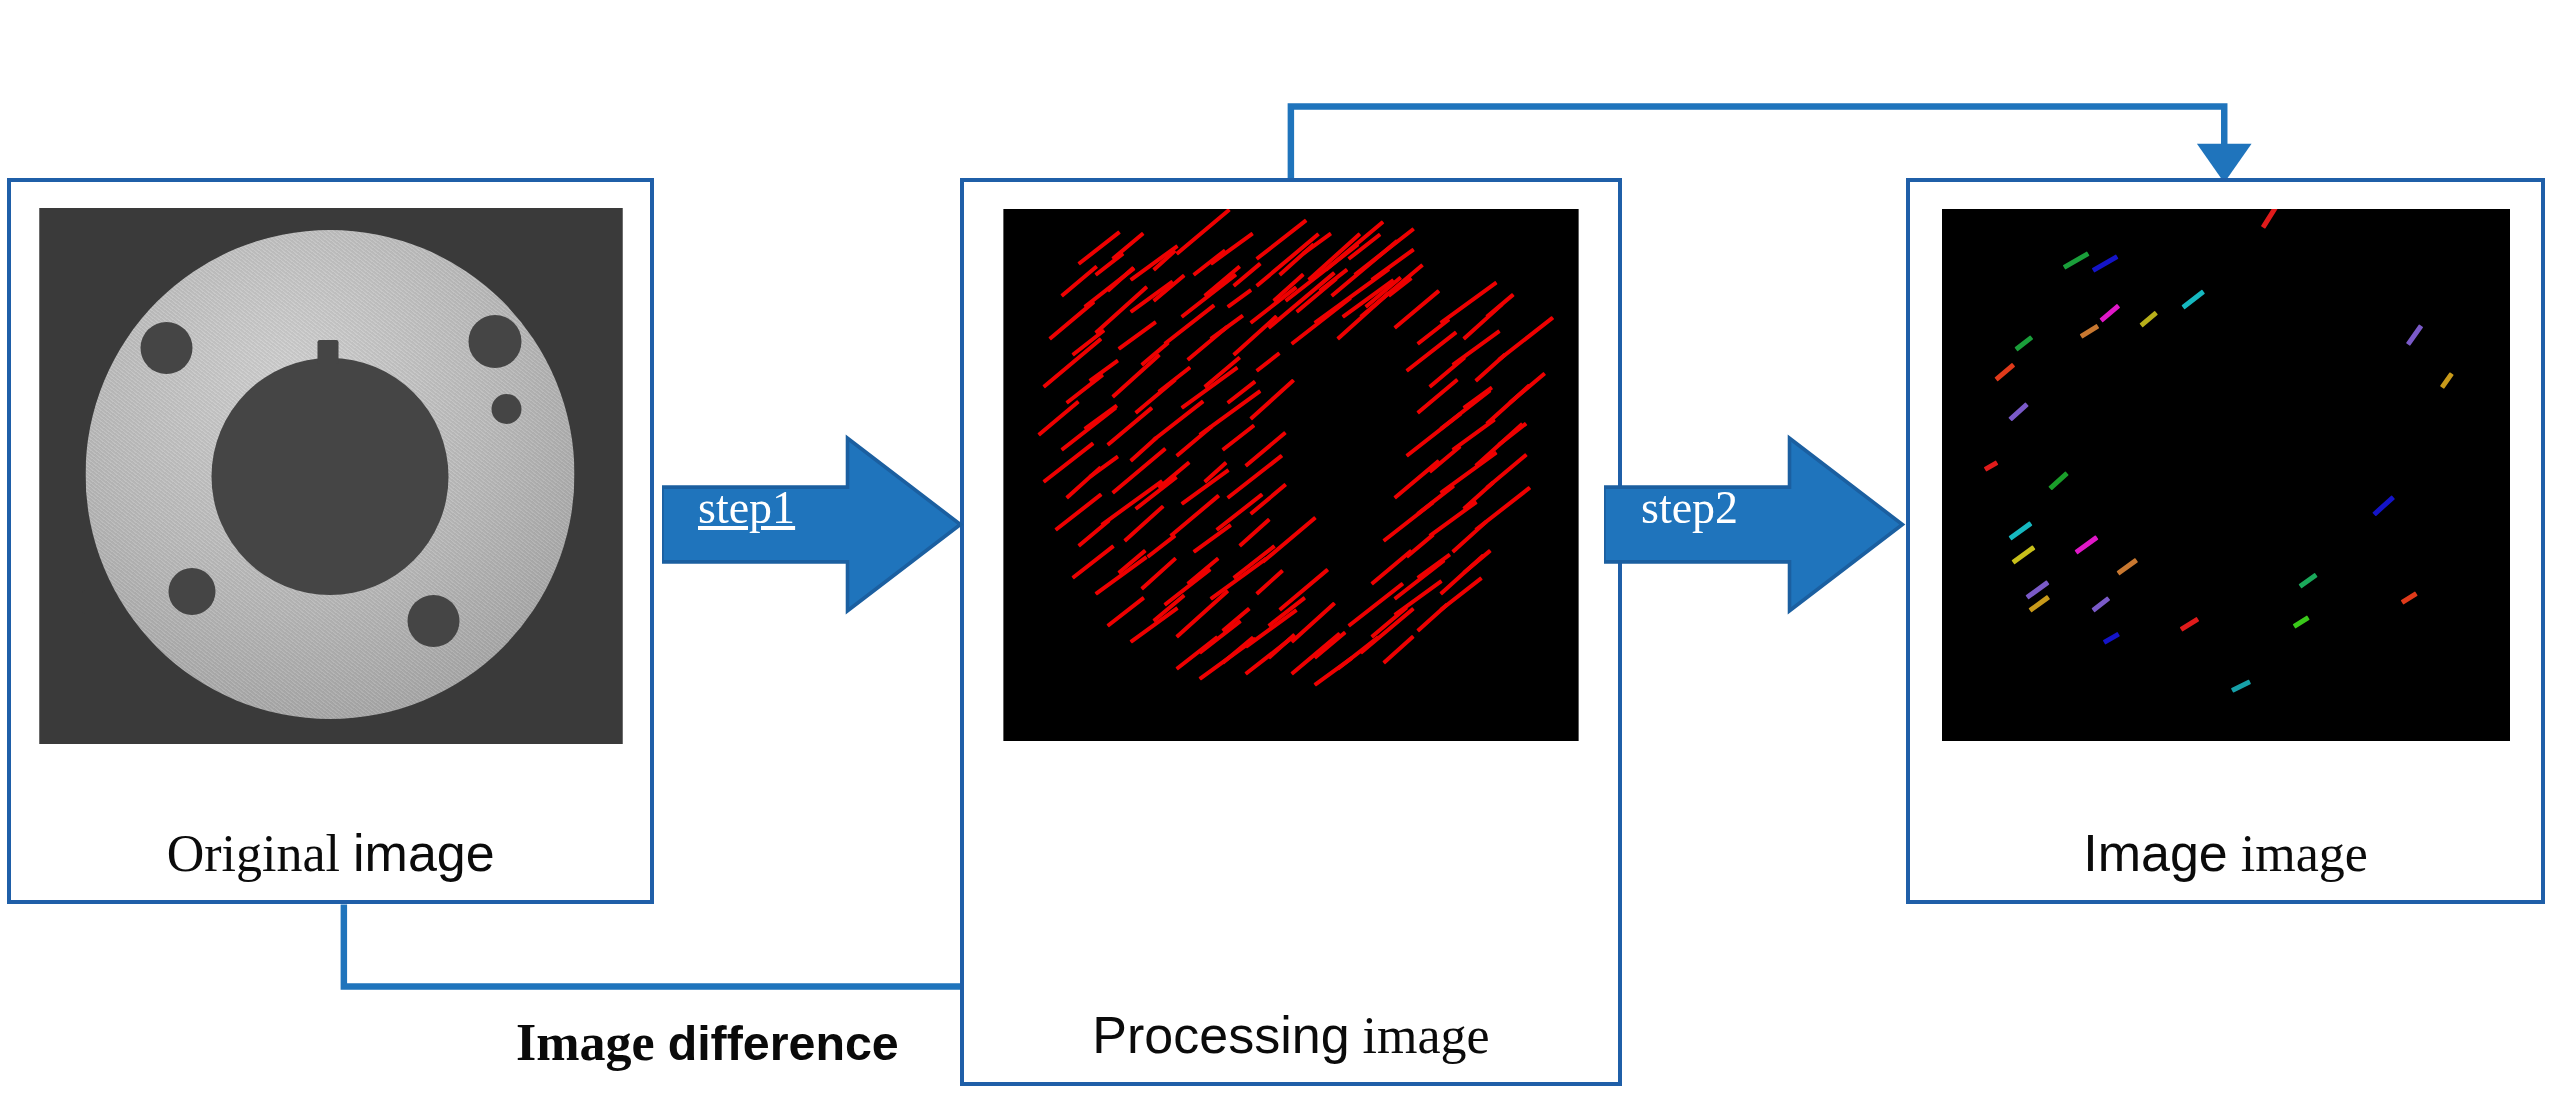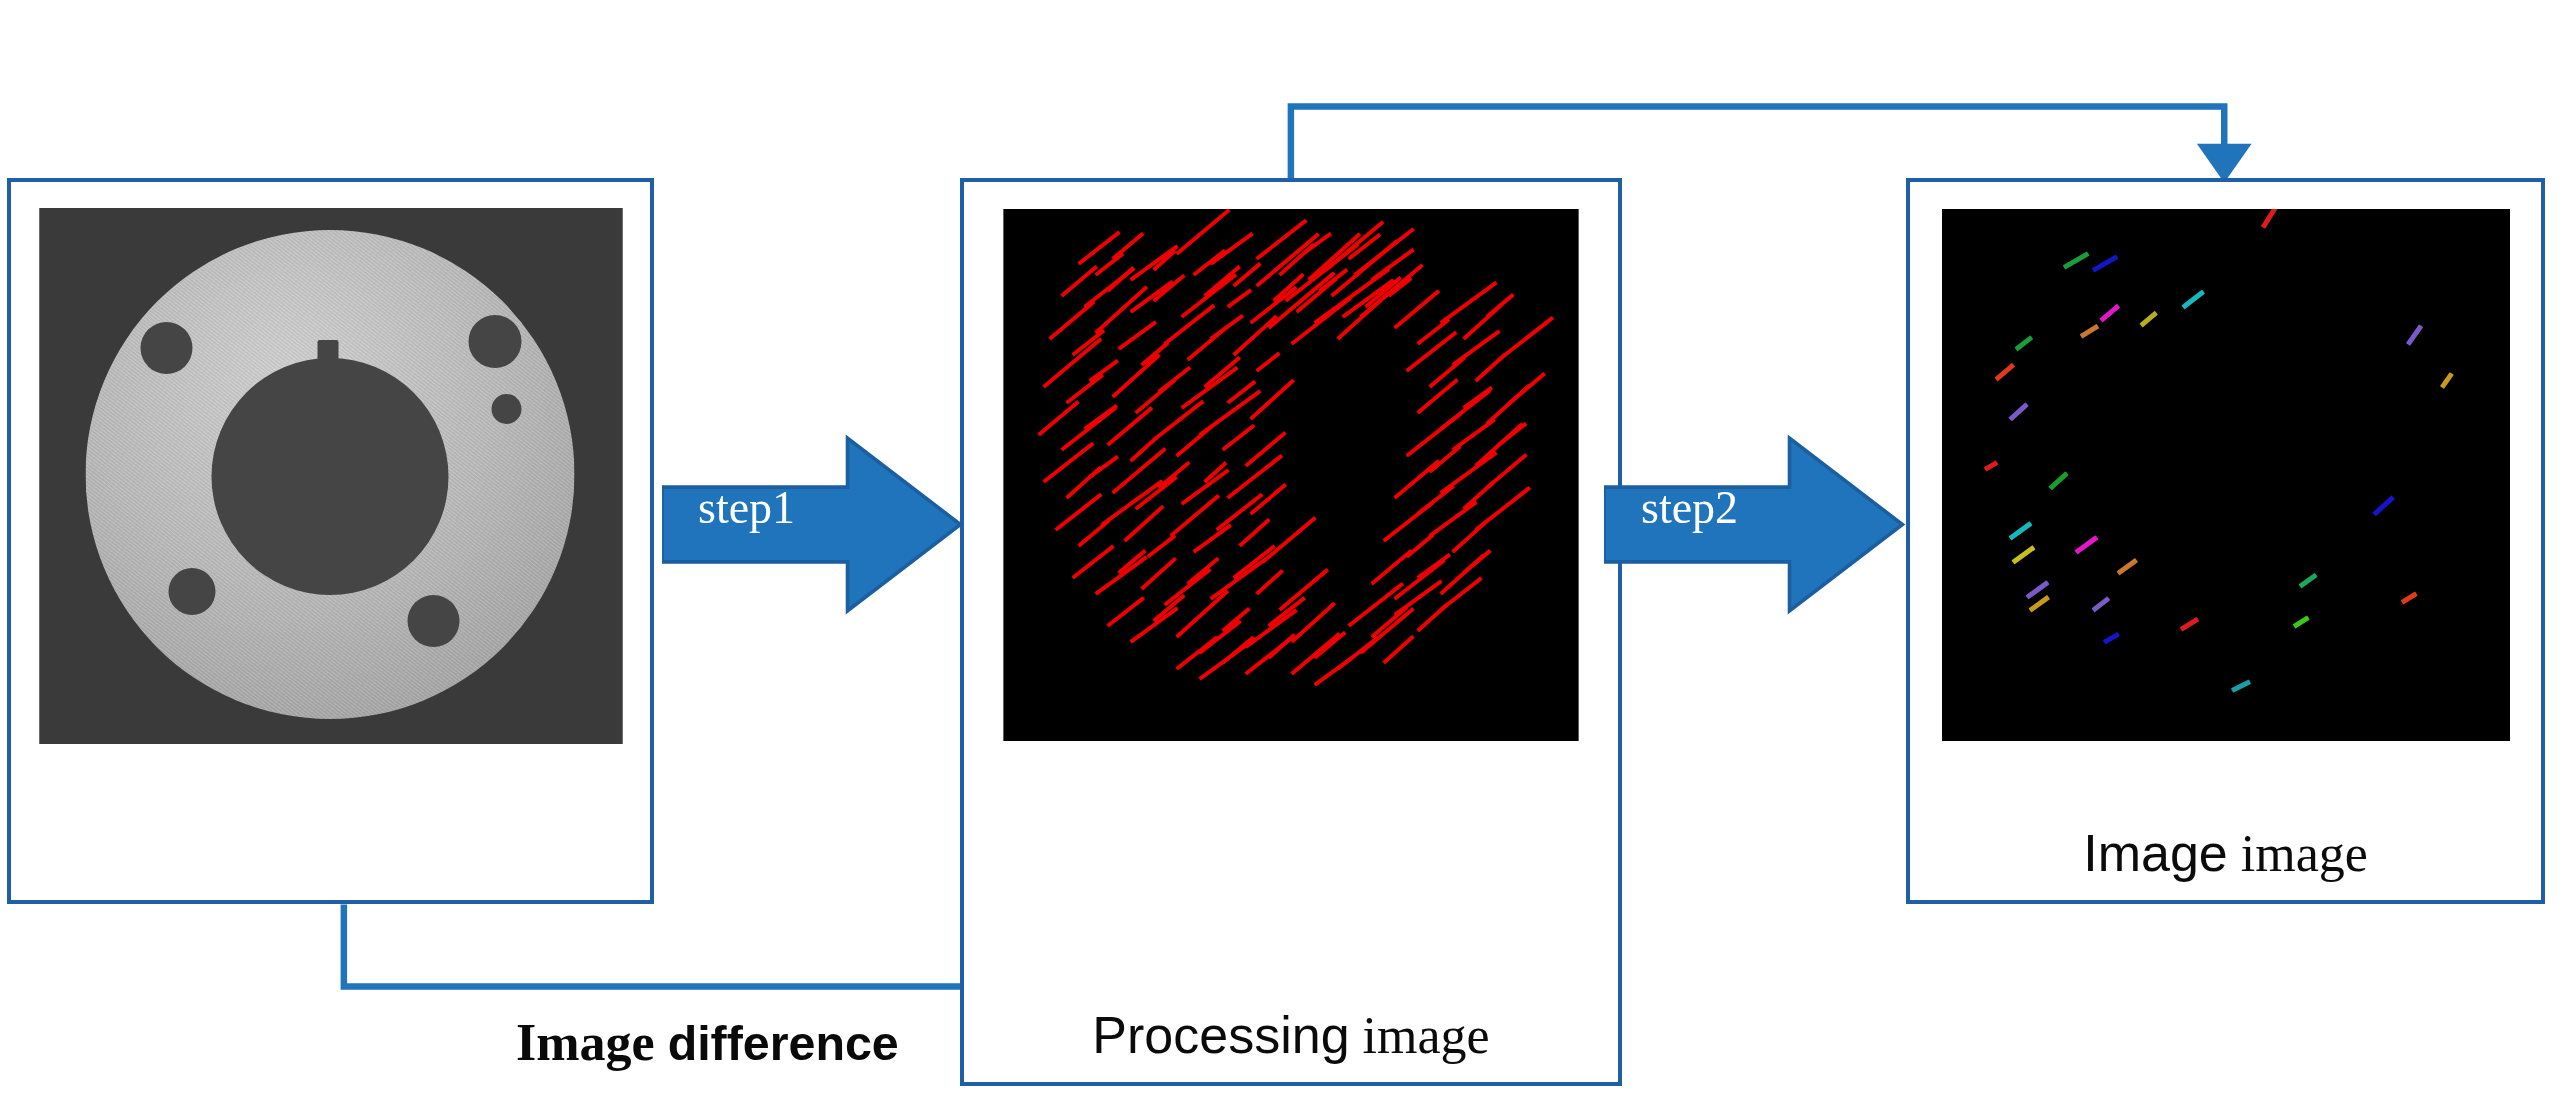--- a/index.html
+++ b/index.html
@@ -187,20 +187,24 @@
       <div class="metal-disc">
         <div class="metal-hub"></div>
         <div class="metal-key"></div>
         <div class="bolt-hole" style="left:55px;  top:92px; width:52px; height:52px;"></div>
         <div class="bolt-hole" style="left:383px; top:85px; width:53px; height:53px;"></div>
         <div class="bolt-hole" style="left:406px; top:164px; width:30px; height:30px;"></div>
         <div class="bolt-hole" style="left:83px; top:338px; width:47px; height:47px;"></div>
         <div class="bolt-hole" style="left:322px; top:365px; width:52px; height:52px;"></div>
         <div class="metal-notch"></div>
       </div>
+    </div>
+    <div class="panel-caption">
+      <span class="cap-serif">Original</span>
+      <span class="cap-sans">image</span>
     </div>
   </div>
 
   <div class="panel-box" id="box-processing">
     <div class="panel-image">
       <div class="black-canvas" id="scratch-canvas">
           <div class="mark" style="left: 75px; top: 53px; width: 52px; height: 3.6px; background: rgb(238, 0, 0); transform: rotate(-38deg);"></div>
           <div class="mark" style="left: 92px; top: 64px; width: 35px; height: 3.6px; background: rgb(238, 0, 0); transform: rotate(-38deg);"></div>
           <div class="mark" style="left: 109px; top: 48px; width: 40px; height: 3.6px; background: rgb(238, 0, 0); transform: rotate(-40deg);"></div>
           <div class="mark" style="left: 127px; top: 69px; width: 58px; height: 3.6px; background: rgb(238, 0, 0); transform: rotate(-36deg);"></div>
@@ -403,21 +407,21 @@
     </div>
     <div class="panel-caption">
       <span class="cap-sans">Image</span>
       <span class="cap-serif">image</span>
     </div>
   </div>
 
   <svg class="step-arrow" style="left:662px; top:431px;" width="302" height="187" viewBox="0 0 420 260" xmlns="http://www.w3.org/2000/svg">
     <polygon points="0,78 258,78 258,10 415,130 258,250 258,182 0,182" fill="#1F74BC" stroke="#1B5FA0" stroke-width="5"></polygon>
   </svg>
-  <div class="step-label" style="left:698px; top:485px;">step1</div>
+  <div class="step-label" style="left:698px; top:485px;text-decoration:underline;">step1</div>
 
   <svg class="step-arrow" style="left:1604px; top:431px;" width="302" height="187" viewBox="0 0 420 260" xmlns="http://www.w3.org/2000/svg">
     <polygon points="0,78 258,78 258,10 415,130 258,250 258,182 0,182" fill="#1F74BC" stroke="#1B5FA0" stroke-width="5"></polygon>
   </svg>
   <div class="step-label" style="left:1641px; top:485px;">step2</div>
 
 </div>
 
 
 </body></html>

